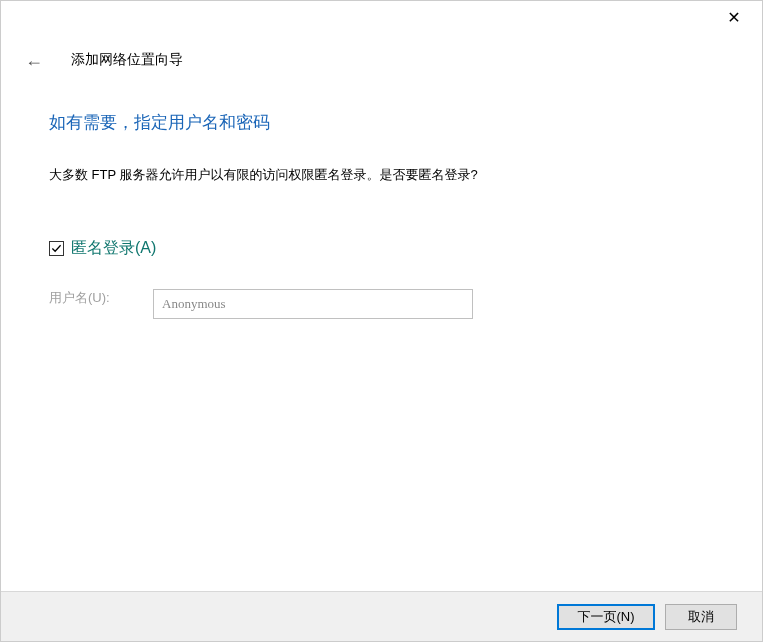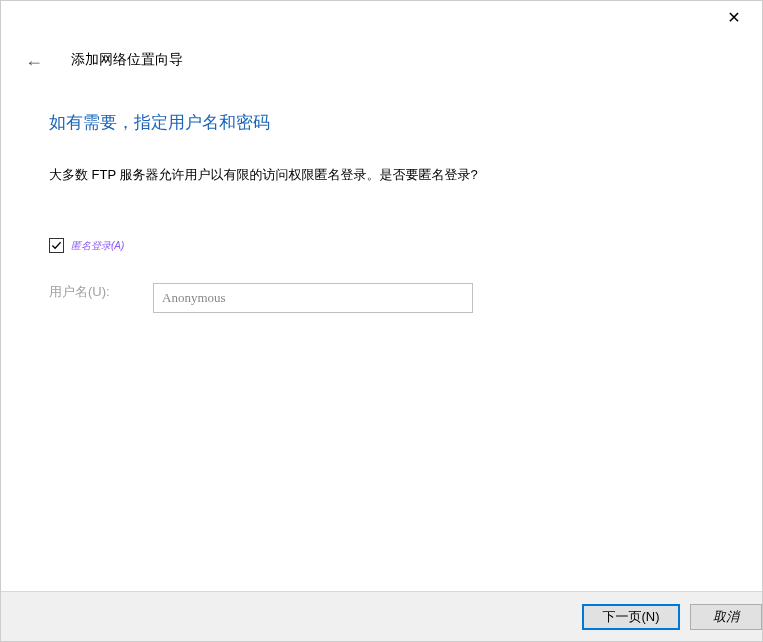--- a/index.html
+++ b/index.html
@@ -75,23 +75,22 @@
       align-items: center;
       justify-content: center;
       margin-right: 7px;
       background: #fff;
     }
     .checkbox svg {
       width: 11px;
       height: 11px;
     }
     .checkbox-label {
-      font-size: 10px;
-      color: #8b5cf6;
-      font-style: italic;
+      font-size: 16px;
+      color: #0f766e;
     }
     .field-row {
       display: flex;
       align-items: flex-start;
     }
     .field-label {
       font-size: 13px;
       color: #a0a0a0;
       width: 104px;
     }
@@ -112,40 +111,39 @@
       position: absolute;
       bottom: 0;
       left: 0;
       right: 0;
       height: 50px;
       background: #f0f0f0;
       border-top: 1px solid #d8d8d8;
       display: flex;
       justify-content: flex-end;
       align-items: center;
-      padding-right: 0;
+      padding-right: 25px;
       gap: 10px;
     }
     .btn {
       min-width: 98px;
       height: 26px;
       border: 1px solid #adadad;
       background: #e1e1e1;
       font-size: 13px;
       font-family: inherit;
       cursor: default;
       padding: 0 12px;
     }
     .btn.primary {
       border: 2px solid #0078d7;
       background: #e1e1e1;
     }
     .btn.cancel {
       min-width: 72px;
-      font-style: italic;
     }
   </style>
 </head>
 <body>
 
 <div class="titlebar">
   <span class="close-icon">✕</span>
 </div>
 
 <div class="back-row">

